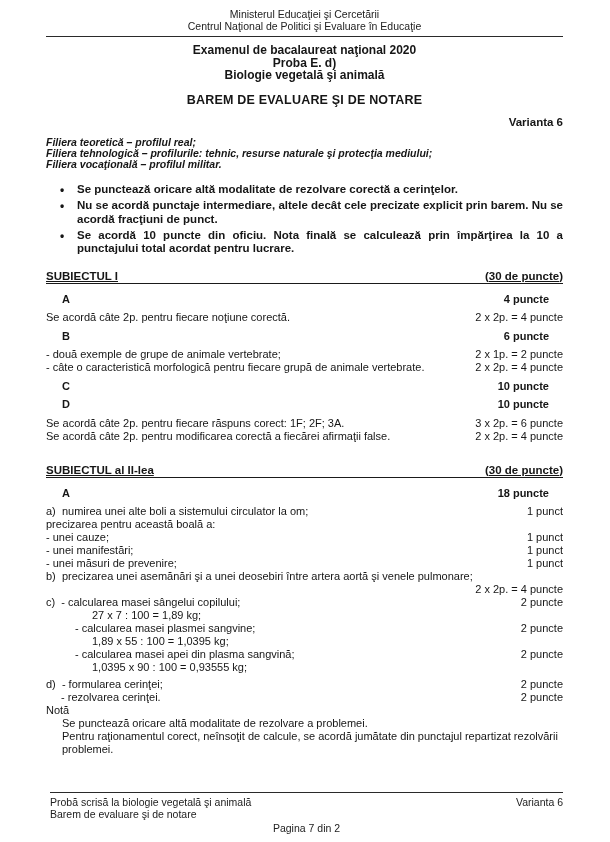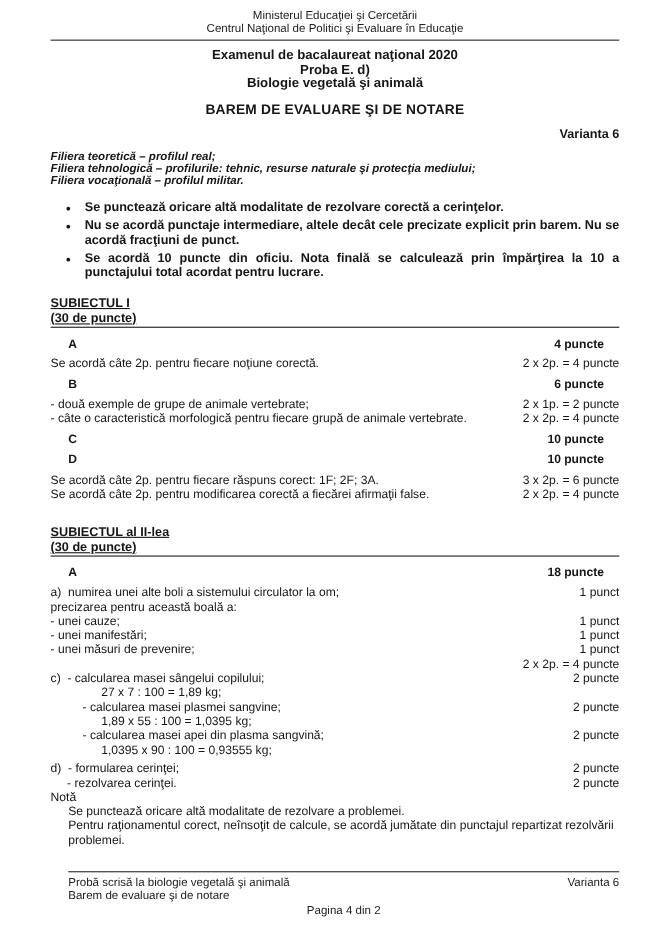--- a/index.html
+++ b/index.html
@@ -34,42 +34,41 @@
   .rules .dot { width:31px; padding-left:14px; flex:0 0 31px; }
   .rules .dot::before { content:"•"; font-size:12px; }
   .rules .txt { flex:1; text-align:justify; line-height:13.5px; }
 
   
   .subj-head {
     display:flex; justify-content:space-between;
     font-weight:bold; font-size:11.5px; line-height:14px;
     border-bottom:1.8px solid #1a1a1a;
     text-decoration:underline;
-    flex-direction:column;
   }
   .sh1 { margin-top:13px; }
   .sh2 { margin-top:20px; }
 
   
   .rows { margin-top:9px; }
   .row { display:flex; justify-content:space-between; line-height:13px; }
   .row .l { white-space:pre-wrap; }
   .row .r { white-space:nowrap; padding-left:8px; }
   .row.sec { font-weight:bold; padding-left:16px; padding-right:14px; margin:5.5px 0; }
   .row.calc .l { padding-left:46px; }
   .row.subdash .l { padding-left:29px; }
   .row.sub2 .l { padding-left:15px; }
   .row.gap-top { margin-top:4px; }
 
   
   .nota-lines { padding-left:16px; line-height:13px; }
 
   
   .footer {
-    position:absolute; left:62px; right:47px; top:792px;
+    position:absolute; left:50px; right:47px; top:792px;
     border-top:1.8px solid #2a2a2a;
     padding-top:3px;
     font-size:10.5px; line-height:12px; color:#222;
   }
   .footer .frow { display:flex; justify-content:space-between; align-items:flex-start; }
   .footer .fvariant { white-space:nowrap; }
   .footer .fpage { text-align:center; margin-top:2px; }
 </style>
 </head>
 <body>
@@ -182,20 +181,24 @@
         </div>
       <div class="row">
           <span class="l">- unei manifestări;</span>
           <span class="r">1 punct</span>
         </div>
       <div class="row">
           <span class="l">- unei măsuri de prevenire;</span>
           <span class="r">1 punct</span>
         </div>
       <div class="row">
+          <span class="l">b)&nbsp;&nbsp;precizarea unei asemănări şi a unei deosebiri între artera aortă şi venele pulmonare;</span>
+          <span class="r"></span>
+        </div>
+      <div class="row">
           <span class="l"></span>
           <span class="r">2 x 2p. = 4 puncte</span>
         </div>
       <div class="row">
           <span class="l">c)&nbsp;&nbsp;- calcularea masei sângelui copilului;</span>
           <span class="r">2 puncte</span>
         </div>
       <div class="row calc">
           <span class="l">27 x 7 : 100 = 1,89 kg;</span>
           <span class="r"></span>
@@ -238,15 +241,15 @@
   </div>
 
   <div class="footer">
     <div class="frow">
       <div>
         <div>Probă scrisă la biologie vegetală şi animală</div>
         <div>Barem de evaluare şi de notare</div>
       </div>
       <div class="fvariant">Varianta 6</div>
     </div>
-    <div class="fpage">Pagina 4 din 2</div>
+    <div class="fpage">Pagina 7 din 2</div>
   </div>
 </div>
 
 </body></html>

